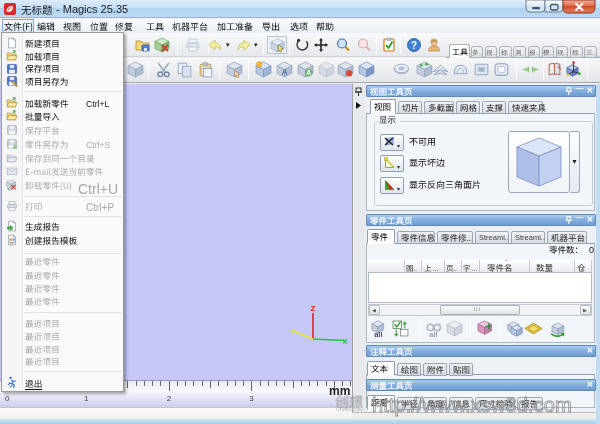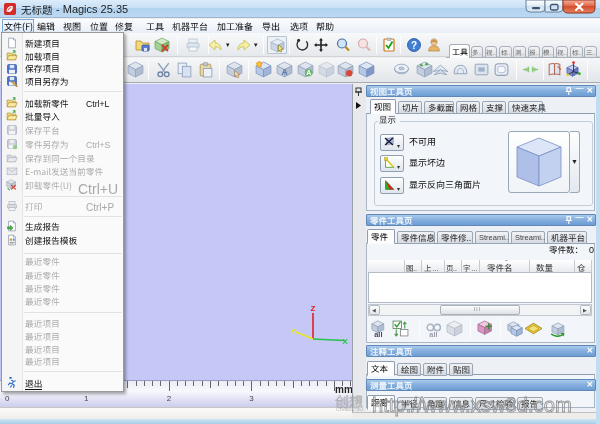--- a/index.html
+++ b/index.html
@@ -381,21 +381,21 @@
     <path d="M317.5 0 V4.5" stroke="#666" stroke-width="1"></path>
     <path d="M326.5 0 V4.5" stroke="#666" stroke-width="1"></path>
     <path d="M334.5 0 V10" stroke="#666" stroke-width="1"></path>
     <path d="M342.5 0 V4.5" stroke="#666" stroke-width="1"></path>
     <path d="M350.5 0 V4.5" stroke="#666" stroke-width="1"></path>
   </svg>
 <span style="position:absolute;left:5.0px;top:394.5px;font-family:'Liberation Sans',sans-serif;font-size:8px;color:#444;white-space:nowrap;line-height:1;">0</span>
 <span style="position:absolute;left:84.1px;top:394.5px;font-family:'Liberation Sans',sans-serif;font-size:8px;color:#444;white-space:nowrap;line-height:1;">1</span>
 <span style="position:absolute;left:166.7px;top:394.5px;font-family:'Liberation Sans',sans-serif;font-size:8px;color:#444;white-space:nowrap;line-height:1;">2</span>
 <span style="position:absolute;left:249.29999999999998px;top:394.5px;font-family:'Liberation Sans',sans-serif;font-size:8px;color:#444;white-space:nowrap;line-height:1;">3</span>
-<span style="position:absolute;left:329px;top:385px;font-family:'Liberation Sans',sans-serif;font-size:10px;color:#222;font-weight:bold;white-space:nowrap;line-height:1;margin-left:6px;">mm</span>
+<span style="position:absolute;left:329px;top:385px;font-family:'Liberation Sans',sans-serif;font-size:12px;color:#222;font-weight:bold;white-space:nowrap;line-height:1;">mm</span>
 <div class="abs" style="left:0;top:407px;width:600px;height:13px;background:linear-gradient(180deg,#fbfaf9,#eeedeb);border-top:1px solid #c9c6c2"></div>
 <div class="abs" style="left:0;top:419px;width:600px;height:5px;background:linear-gradient(180deg,#cfe6f6,#a8cce6)"></div>
 <div class="abs" style="left:596px;top:84px;width:4px;height:340px;background:#c2ddf1"></div>
 <div class="abs" style="left:352px;top:84px;width:14px;height:336px;background:#e7e9ec;border-left:1px solid #9ba1a9"></div>
 <svg class="abs" style="left:353px;top:86px" width="12" height="30" viewBox="0 0 12 30">
 <g stroke="#333" stroke-width="1" fill="#e8e8e8">
 <rect x="3" y="2" width="5" height="4"></rect>
       <path d="M2 6 L9 6 M5.5 6 L5.5 10"></path>
 </g>
 <path d="M3 16 L8 19.5 L3 23 Z" fill="#111"></path>

